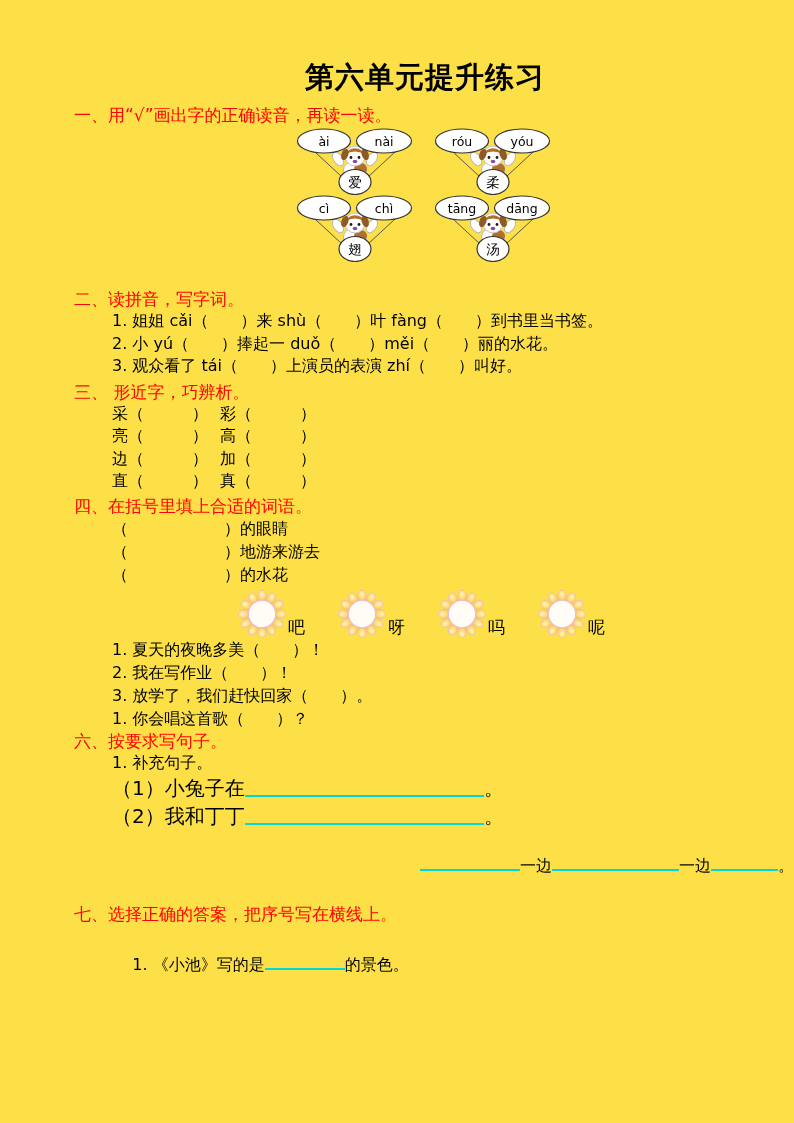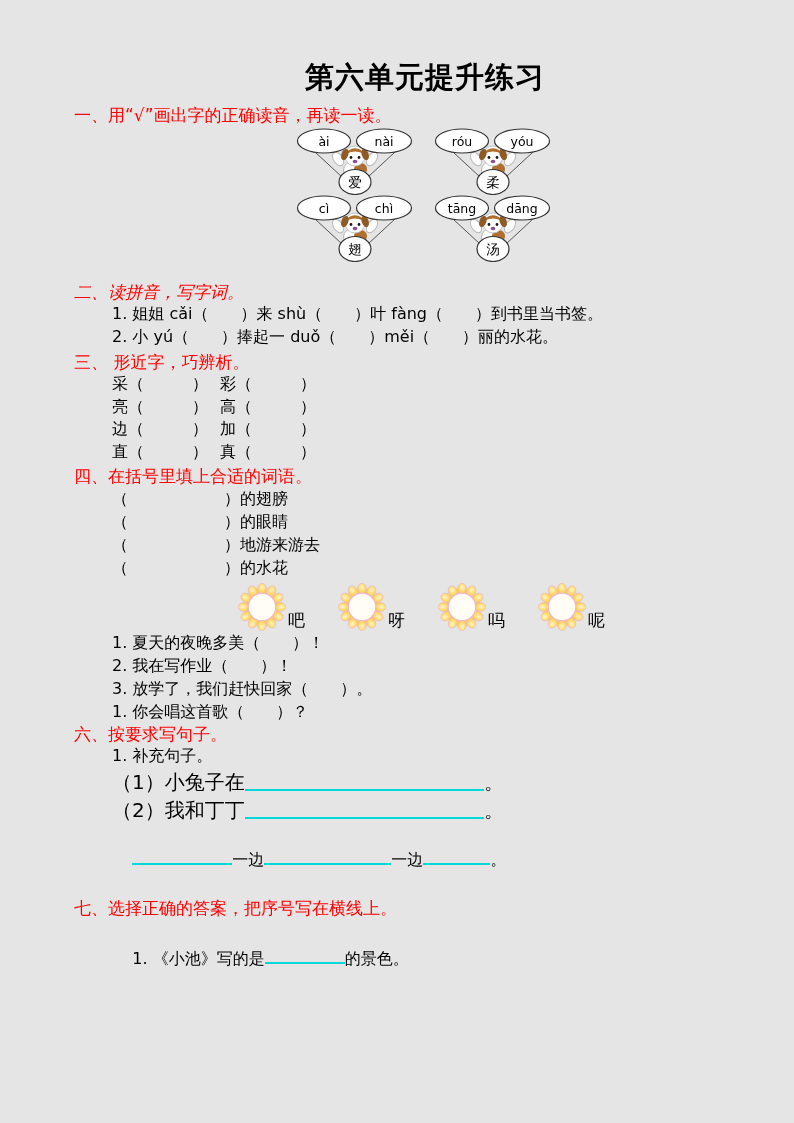--- a/index.html
+++ b/index.html
@@ -1,21 +1,21 @@
 <!DOCTYPE html>
 <html><head>
 <meta charset="utf-8">
 <style>
   html, body { margin: 0; padding: 0; background: #ffffff; }
   .page {
     position: relative;
     width: 794px;
     height: 1123px;
     margin: 0 auto;
-    background: #e5e5e5;
+    background: #fde047;
     overflow: hidden;
     font-family: "DejaVu Sans", sans-serif;
     color: #000000;
     box-sizing: border-box;
   }
   .title {
     margin: 0 0 0 56px;
     padding-top: 60px;
     text-align: center;
     font-family: "DejaVu Serif", serif;
@@ -25,21 +25,21 @@
     letter-spacing: 1px;
   }
   .sec {
     color: #ff0000;
     font-size: 17px;
     line-height: 22px;
     margin: 0 0 0 74px;
     white-space: pre;
   }
   #h1 { margin-top: 9px; }
-  #h2 { margin-top: 19px; font-style: italic; }
+  #h2 { margin-top: 26px; }
   #h3 { margin-top: 3px; }
   #h4 { margin-top: 2px; }
   #h5 { margin-top: 36px; }
   #h6 { margin-top: 0; }
   #h7 { margin-top: 1px; }
   .line {
     margin-left: 112px;
     font-size: 16px;
     line-height: 22.5px;
     white-space: pre;
@@ -63,21 +63,21 @@
   svg.flower { width: 48px; height: 48px; display: block; }
   .fword { font-size: 17px; line-height: 1; padding: 0 0 2px 2px; }
   .s5line { line-height: 23px; }
   .ul {
     display: inline-block;
     border-bottom: 2px solid #00d9d9;
     height: 13px;
   }
   .fillline { display: flex; align-items: flex-end; width: 392px; margin-left: 112px; font-size: 20px; line-height: 28px; white-space: pre; }
   .fillline .ul { flex: 1; align-self: flex-end; margin-bottom: 5px; }
-  .patline { line-height: 24px; }
+  .patline { line-height: 24px; text-align: right; }
   .u100 { width: 100px; } .u127 { width: 127px; } .u67 { width: 67px; } .u80 { width: 80px; }
   .q1line { line-height: 26px; margin-top: 1px; }
   .defs-svg { position: absolute; width: 0; height: 0; }
 </style>
 </head>
 <body>
 
 <svg class="defs-svg" aria-hidden="true">
   <defs>
     <radialGradient id="pg" cx="50%" cy="35%" r="75%">
@@ -165,29 +165,29 @@
       <text class="py" x="28" y="17.5">tāng</text>
       <text class="py" x="88" y="17.5">dāng</text>
       <ellipse class="bub" cx="59" cy="54" rx="16" ry="12.5"></ellipse>
       <text class="hz" x="59" y="59">汤</text>
     </svg>
   </div>
 
   <div class="sec" id="h2">二、读拼音，写字词。</div>
   <div class="line">1. 姐姐 cǎi（　　）来 shù（　　）叶 fàng（　　）到书里当书签。</div>
   <div class="line">2. 小 yú（　　）捧起一 duǒ（　　）měi（　　）丽的水花。</div>
+  <div class="line">3. 观众看了 tái（　　）上演员的表演 zhí（　　）叫好。</div>
 
   <div class="sec" id="h3">三、 形近字，巧辨析。</div>
   <div class="line"><span class="s3cell">采（　　　）</span><span>彩（　　　）</span></div>
   <div class="line"><span class="s3cell">亮（　　　）</span><span>高（　　　）</span></div>
   <div class="line"><span class="s3cell">边（　　　）</span><span>加（　　　）</span></div>
   <div class="line"><span class="s3cell">直（　　　）</span><span>真（　　　）</span></div>
 
   <div class="sec" id="h4">四、在括号里填上合适的词语。</div>
-  <div class="line s4line">（　　　　　　）的翅膀</div>
   <div class="line s4line">（　　　　　　）的眼睛</div>
   <div class="line s4line">（　　　　　　）地游来游去</div>
   <div class="line s4line">（　　　　　　）的水花</div>
 
   <div class="frow">
     <span class="fcell">
       <svg class="flower" viewBox="0 0 54 54">
           <use href="#flower"></use>
         </svg>
       <span class="fword">吧</span>

